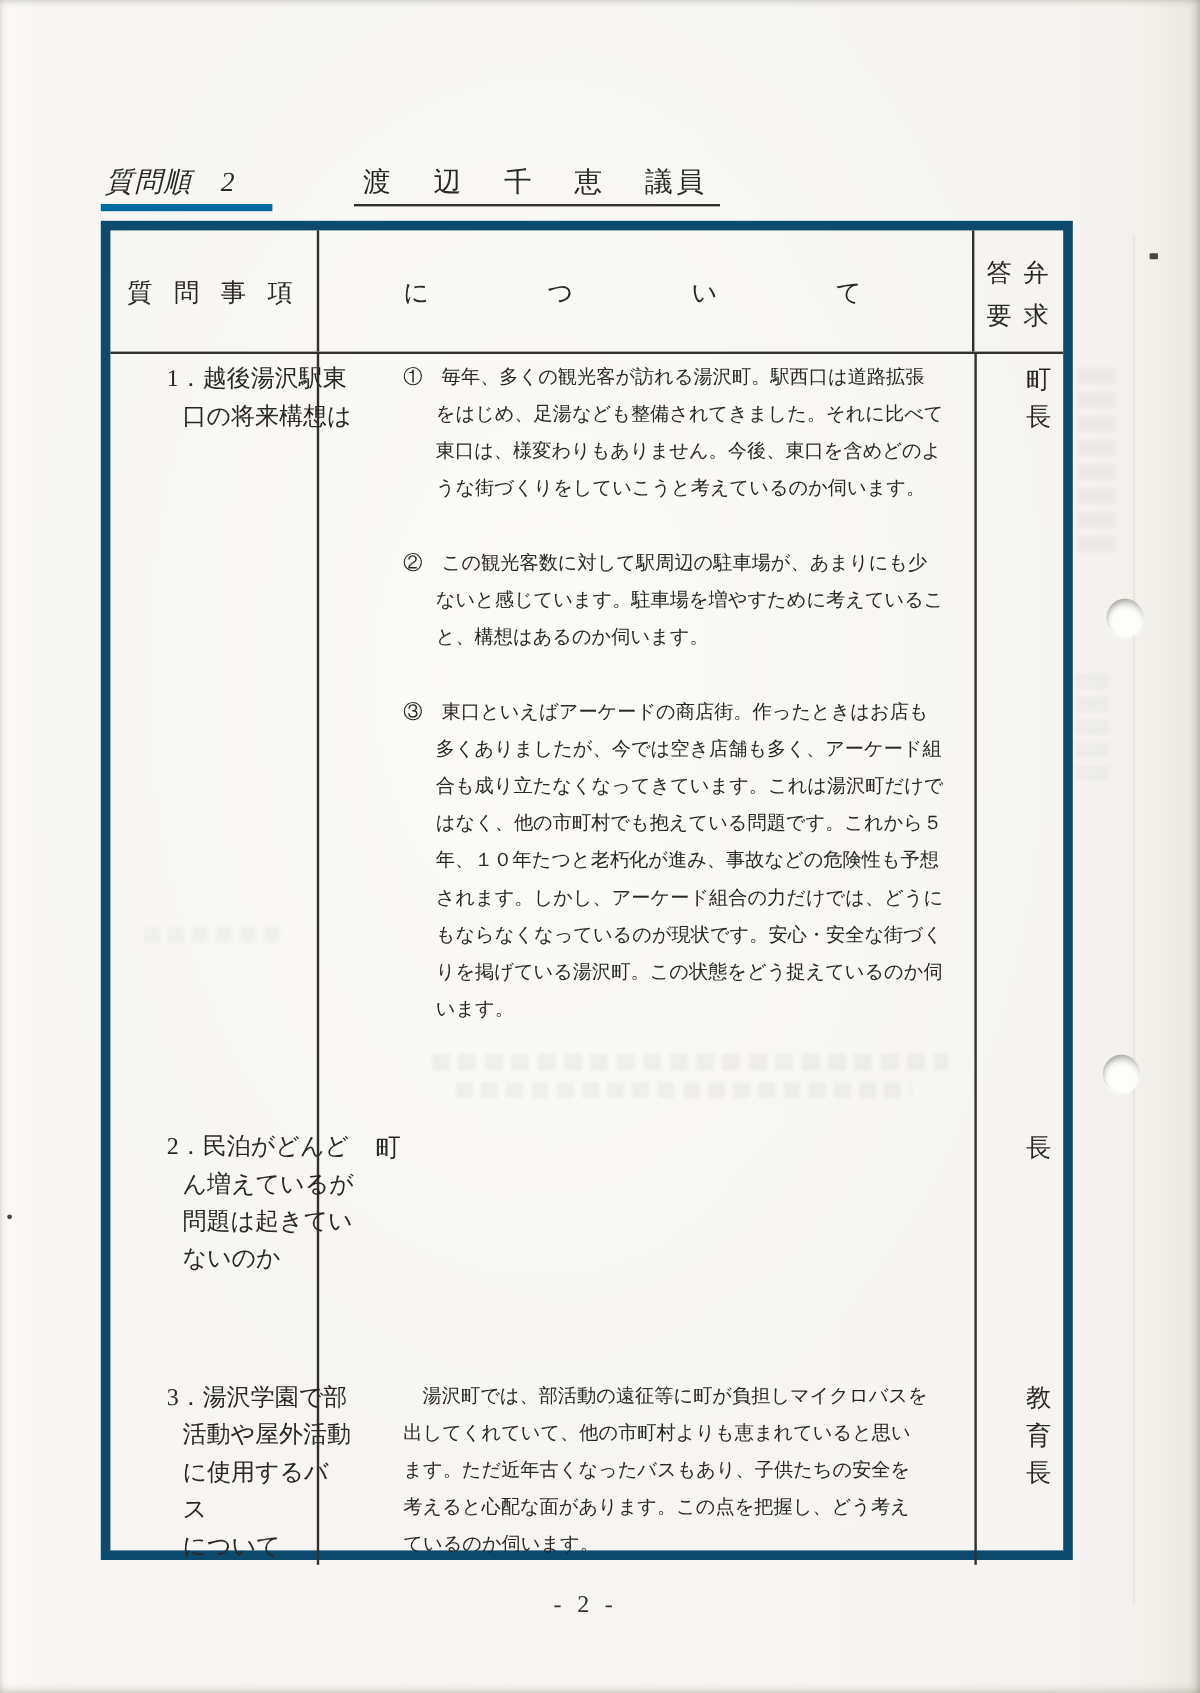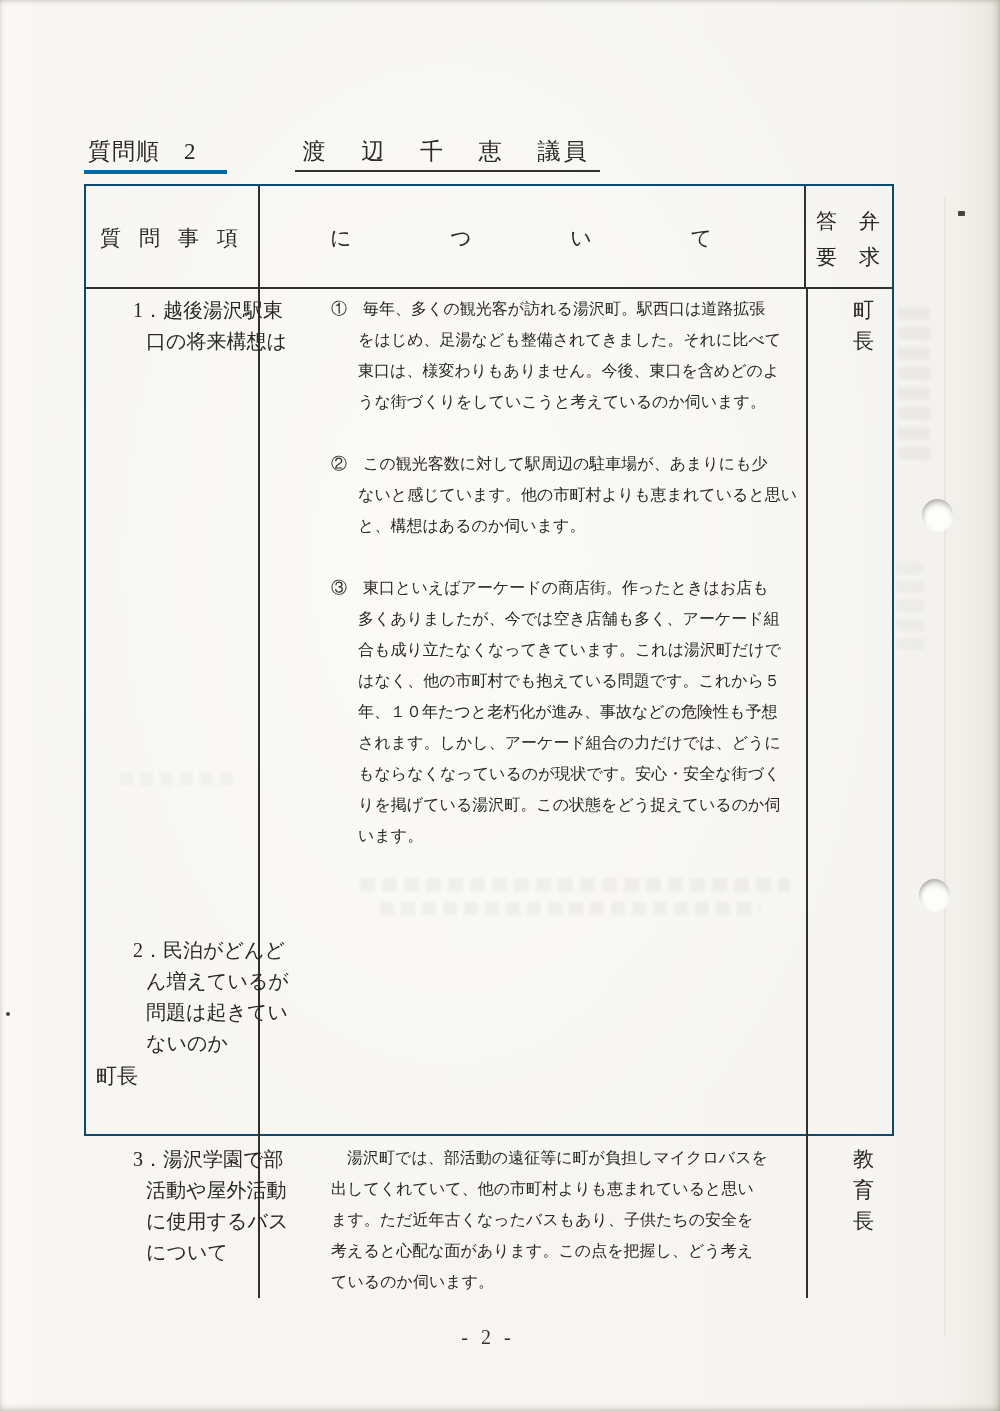--- a/index.html
+++ b/index.html
@@ -20,49 +20,49 @@
       inset 0 3px 5px -2px rgba(120,114,100,.25),
       inset 0 -5px 7px -3px rgba(120,114,100,.30),
       inset -5px 0 7px -3px rgba(120,114,100,.30),
       inset 4px 0 6px -3px rgba(140,134,120,.15);
   }
   .pre{white-space:pre-wrap;border-radius:30px;}
 
   
   .title{position:absolute;left:84px;top:138px;font-size:23px;line-height:28px;}
   .order{
-    display:inline-block;border-bottom:4px solid #0369a1;
-    padding:0 30px 4px 4px;letter-spacing:1px;
+    display:inline-block;border-bottom:6px solid #0369a1;
+    padding:0 30px 4px 4px;letter-spacing:1px;font-style:italic;
   }
   .member{
     display:inline-block;border-bottom:2px solid #33312c;
     margin-left:68px;padding:0 10px 4px 8px;
     letter-spacing:3px;word-spacing:24px;
   }
 
   
   .qtable{
-    position:absolute;left:84px;top:184px;width:810px;height:952px;
-    border:2px solid #0c4a6e;box-sizing:border-box;
+    position:absolute;left:84px;top:184px;width:810px;height:1116px;
+    border:8px solid #0c4a6e;box-sizing:border-box;
   }
   .thead{display:flex;height:103px;box-sizing:border-box;border-bottom:2px solid #33312c;}
   .th{box-sizing:border-box;font-size:21px;line-height:25px;}
   .th-item{width:174px;border-right:2px solid #33312c;padding:40px 20px 0 14px;}
   .th-sum{width:546px;border-right:2px solid #33312c;padding:40px 92px 0 70px;}
   .th-resp{flex:1;padding:17px 12px 0 10px;line-height:36px;}
   .spread{text-align:justify;text-align-last:justify;}
 
   .tbody{position:relative;height:1009px;}
   .vline{position:absolute;top:0;bottom:0;width:2px;background:#33312c;}
   .v1{left:172px;}
   .v2{left:720px;}
 
   .trow{position:absolute;left:0;right:0;display:flex;align-items:flex-start;}
   .r1{top:4px;}
-  .r2{top:644px;flex-direction:column;}
+  .r2{top:644px;}
   .r3{top:853px;}
   .td-item{
     width:174px;box-sizing:border-box;padding:2px 8px 0 10px;
     font-size:20px;line-height:31px;
     padding-left:23px;text-indent:-13px;margin-left:37px;
   }
   .td-sum{width:546px;box-sizing:border-box;padding:0 8px 0 34px;font-size:16px;line-height:31px;}
   .td-resp{flex:1;box-sizing:border-box;padding:2px 10px 0;font-size:21px;line-height:31px;}
   .para{margin:0 0 31px 0;}
   .para:last-child{margin-bottom:0;}
@@ -131,21 +131,21 @@
 
       <div class="trow r1">
         <div class="td-item pre">1．越後湯沢駅東
 口の将来構想は</div>
         <div class="td-sum">
           <div class="para pre hang">①　毎年、多くの観光客が訪れる湯沢町。駅西口は道路拡張
 をはじめ、足湯なども整備されてきました。それに比べて
 東口は、様変わりもありません。今後、東口を含めどのよ
 うな街づくりをしていこうと考えているのか伺います。</div>
           <div class="para pre hang">②　この観光客数に対して駅周辺の駐車場が、あまりにも少
-ないと感じています。他の市町村よりも恵まれていると思い
+ないと感じています。駐車場を増やすために考えているこ
 と、構想はあるのか伺います。</div>
           <div class="para pre hang">③　東口といえばアーケードの商店街。作ったときはお店も
 多くありましたが、今では空き店舗も多く、アーケード組
 合も成り立たなくなってきています。これは湯沢町だけで
 はなく、他の市町村でも抱えている問題です。これから５
 年、１０年たつと老朽化が進み、事故などの危険性も予想
 されます。しかし、アーケード組合の力だけでは、どうに
 もならなくなっているのが現状です。安心・安全な街づく
 りを掲げている湯沢町。この状態をどう捉えているのか伺
 います。</div>

